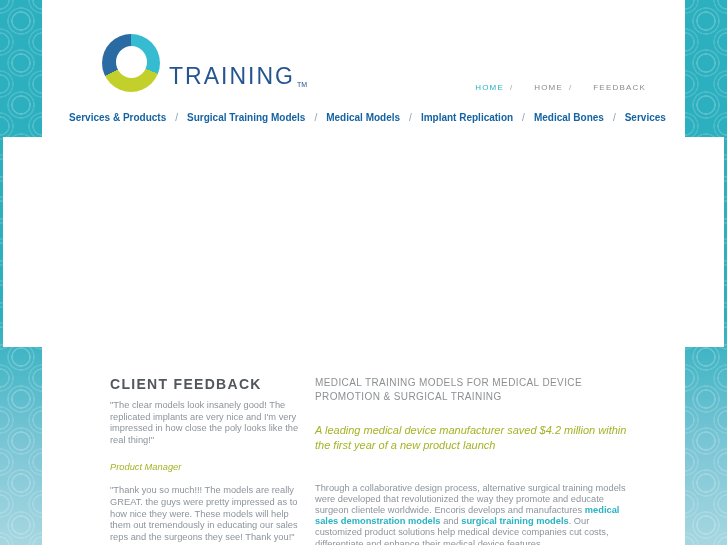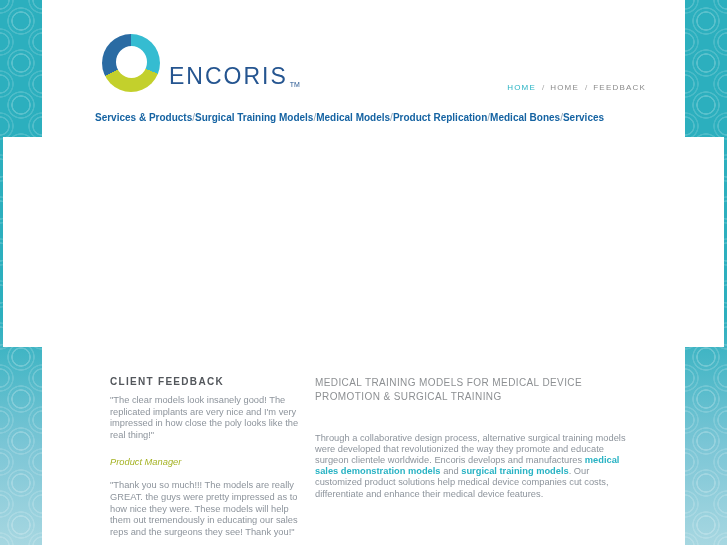--- a/index.html
+++ b/index.html
@@ -40,31 +40,31 @@
     color:#255590; white-space:nowrap;
   }
   .tm { font-size:7px; letter-spacing:0; position:relative; top:3px; left:2px; }
   
   .top-links {
     position:absolute; top:83px; right:81px; display:flex; align-items:center; gap:6px;
     font-size:8px; letter-spacing:1.2px; color:#8b8b8b; white-space:nowrap;
   }
   .top-links .active { color:#29b3c4; }
   .top-links .sep { color:#a3a3a3; letter-spacing:0; }
-  .top-links a { cursor:pointer; }
+  .top-links a { cursor:pointer;margin-left:16px; }
   
   .main-nav {
-    position:absolute; top:112px; left:95px; display:flex; align-items:flex-end; gap:0;
+    position:absolute; top:112px; left:69px; display:flex; align-items:flex-end; gap:9px;
     font-size:10px; font-weight:bold; color:#1563a2; white-space:nowrap;
   }
   .main-nav .sep { color:#8fa3b5; font-weight:normal; }
   .main-nav .nav-item { cursor:pointer; }
   
   .feedback { position:absolute; left:110px; top:376px; width:194px; }
-  .feedback-title { font-size:10px; font-weight:bold; letter-spacing:1.3px; color:#53575c; }
+  .feedback-title { font-size:14px; font-weight:bold; letter-spacing:1.3px; color:#53575c; }
   .quote { margin-top:8px; font-size:9.3px; line-height:11.6px; color:#8d949c; }
   .quote-2 { margin-top:13px; }
   .attribution { margin-top:16px; font-size:9.3px; font-style:italic; color:#a5b325; }
   
   .main-col { position:absolute; left:315px; top:376px; width:320px; }
   .main-heading { font-size:10px; line-height:13.8px; letter-spacing:0.4px; color:#8d9093; }
   .highlight { margin-top:19px; font-size:11px; line-height:15.5px; font-style:italic; color:#a5b325; }
   .paragraph { margin-top:29px; font-size:9.3px; line-height:11.2px; color:#8d949c; }
   .paragraph .inline-link { color:#29b3c4; font-weight:bold; cursor:pointer; }
 </style>
@@ -73,50 +73,51 @@
 
 <div class="page">
 
   <div class="strip strip-left"></div>
   <div class="strip strip-right"></div>
 
   <div class="hero-band"></div>
 
   <div class="logo">
     <div class="logo-mark"></div>
-    <div class="wordmark"><span>ENCORIS</span><span class="tm">TM</span></div>
+    <div class="wordmark"><span>TRAINING</span><span class="tm">TM</span></div>
   </div>
 
   <div class="top-links">
     <a class="active">HOME</a>
     <span class="sep">/</span>
     <a>HOME</a>
     <span class="sep">/</span>
     <a>FEEDBACK</a>
   </div>
 
   <div class="main-nav">
     <span class="nav-item">Services &amp; Products</span>
     <span class="sep">/</span>
     <span class="nav-item">Surgical Training Models</span>
     <span class="sep">/</span>
     <span class="nav-item">Medical Models</span>
     <span class="sep">/</span>
-    <span class="nav-item">Product Replication</span>
+    <span class="nav-item">Implant Replication</span>
     <span class="sep">/</span>
     <span class="nav-item">Medical Bones</span>
     <span class="sep">/</span>
     <span class="nav-item">Services</span>
   </div>
 
   <div class="feedback">
     <div class="feedback-title">CLIENT FEEDBACK</div>
     <div class="quote">"The clear models look insanely good! The replicated implants are very nice and I'm very impressed in how close the poly looks like the real thing!"</div>
     <div class="attribution">Product Manager</div>
     <div class="quote quote-2">"Thank you so much!!! The models are really GREAT. the guys were pretty impressed as to how nice they were. These models will help them out tremendously in educating our sales reps and the surgeons they see! Thank you!"</div>
   </div>
 
   <div class="main-col">
     <div class="main-heading">MEDICAL TRAINING MODELS FOR MEDICAL DEVICE PROMOTION &amp; SURGICAL TRAINING</div>
+    <div class="highlight">A leading medical device manufacturer saved $4.2 million within the first year of a new product launch</div>
     <div class="paragraph"><span>Through a collaborative design process, alternative surgical training models were developed that revolutionized the way they promote and educate surgeon clientele worldwide. Encoris develops and manufactures </span><a class="inline-link">medical sales demonstration models</a><span> and </span><a class="inline-link">surgical training models</a><span>. Our customized product solutions help medical device companies cut costs, differentiate and enhance their medical device features.</span></div>
   </div>
 
 </div>
 
 </body></html>

